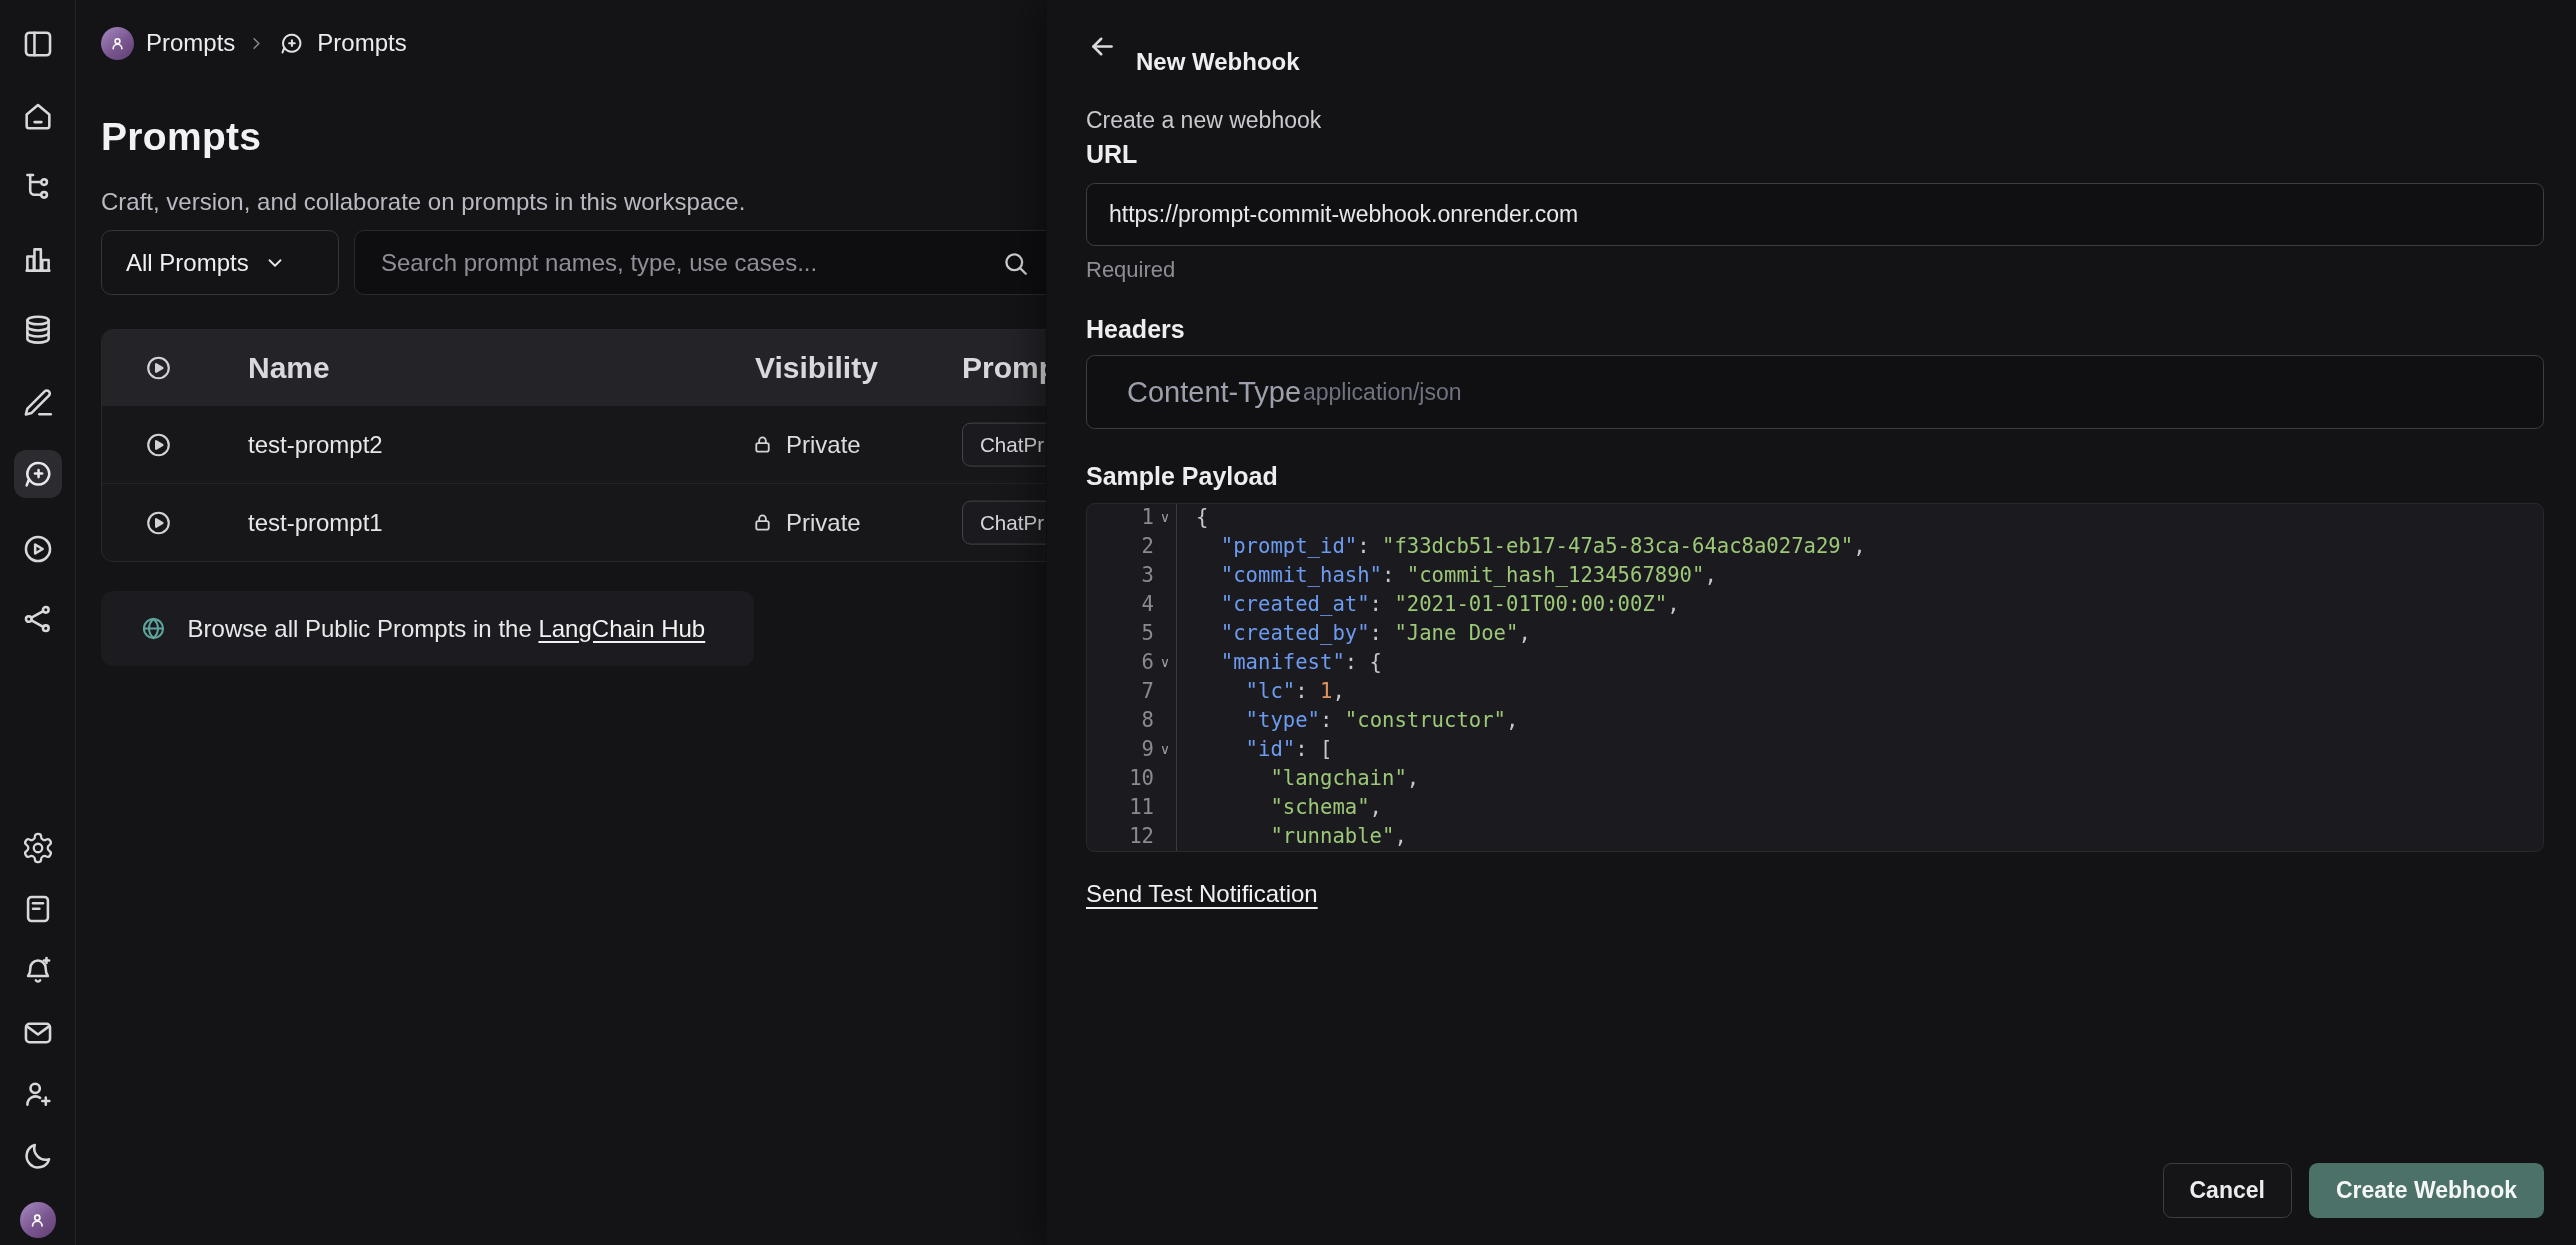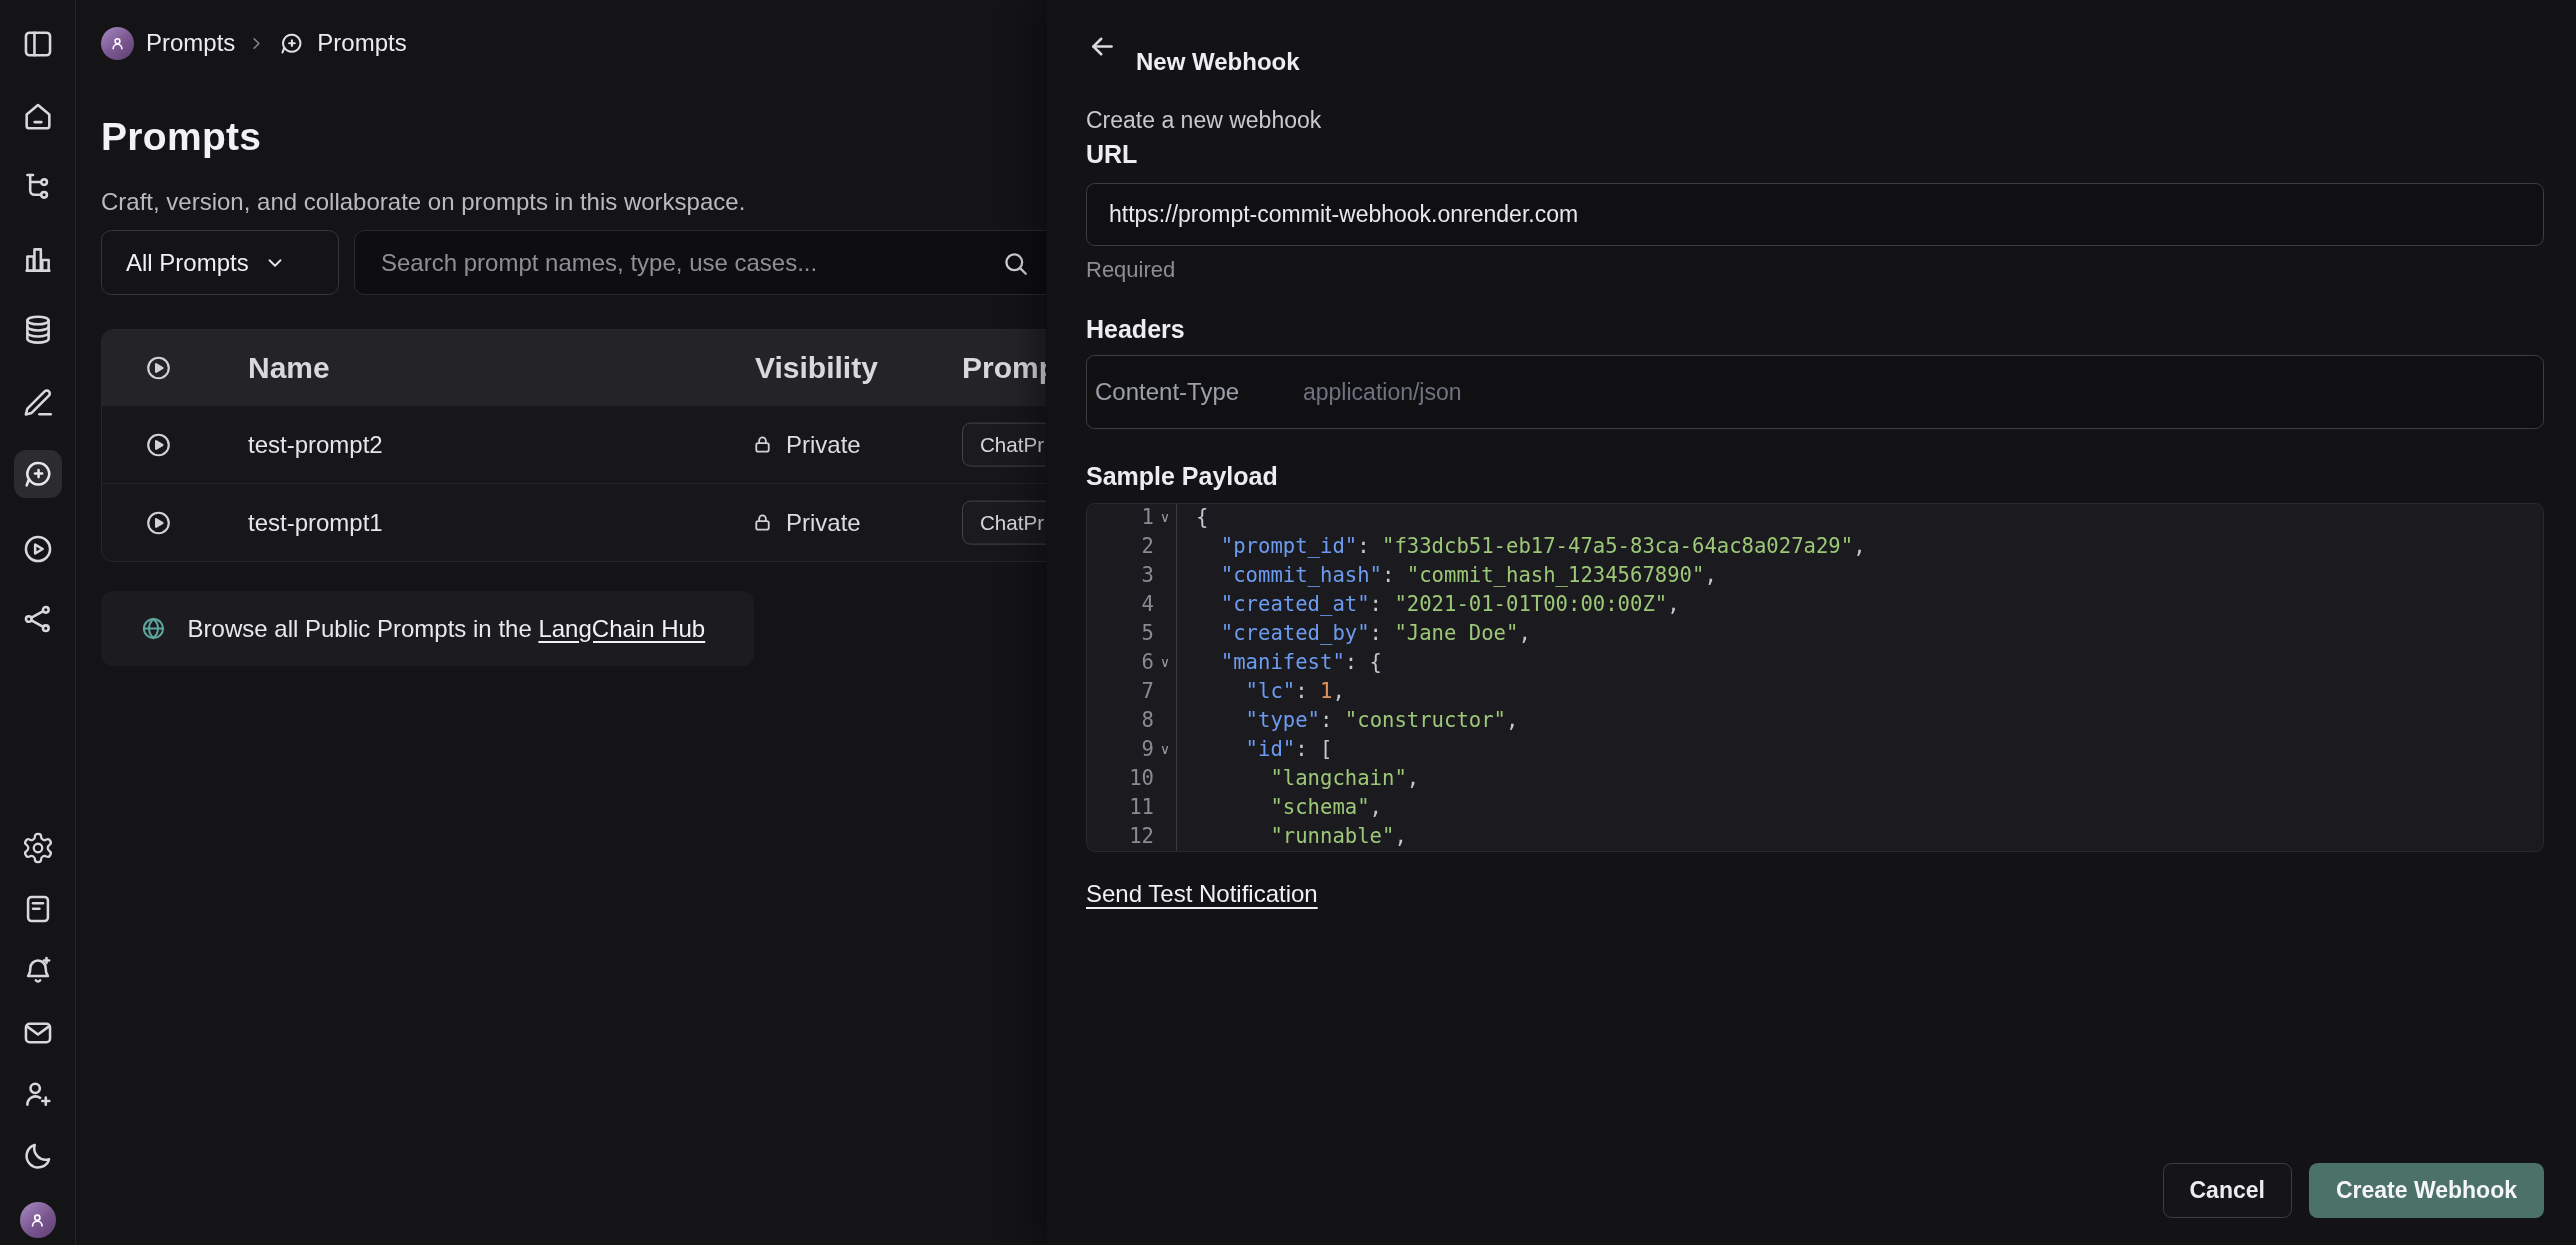--- a/index.html
+++ b/index.html
@@ -65,21 +65,21 @@
   .wh-title{position:absolute;left:89px;top:28px;font-size:24px;font-weight:600;color:#eeeef1;}
   .wh-sub{position:absolute;left:39px;top:84px;font-size:23px;color:#c8c8ce;}
   .flabel{position:absolute;left:39px;font-size:25px;font-weight:600;color:#ededf0;}
   .field{position:absolute;left:39px;width:1458px;background:#101013;border:1.3px solid #3d3d44;
          border-radius:8.6px;box-sizing:border-box;}
   #url-field{top:183px;height:63px;}
   #url-field input{width:100%;height:100%;background:transparent;border:none;outline:none;
                    color:#e8e8ea;font-size:23px;padding:0 22px;box-sizing:border-box;font-family:inherit;}
   .helper{position:absolute;left:39px;top:257px;font-size:22px;color:#8d8d95;}
   #headers-field{top:355px;height:74px;}
-  .hk{position:absolute;left:8px;top:50%;transform:translateY(-50%);font-size:24px;color:#9ca0ab;}
+  .hk{position:absolute;left:40px;top:50%;transform:translateY(-50%);font-size:29px;color:#9ca0ab;}
   .hv{position:absolute;left:216px;top:50%;transform:translateY(-50%);font-size:23px;color:#6f7380;}
 
   .codeblock{position:absolute;left:39px;top:503px;width:1458px;height:349px;background:#1b1b1f;
              border:0.9px solid #28282d;border-radius:8.6px;overflow:hidden;box-sizing:border-box;}
   .codelines{margin-top:-1.7px;}
   .cl{height:29px;display:flex;align-items:center;}
   .ln{width:67px;text-align:right;color:#8a8a93;font-family:"DejaVu Sans Mono",monospace;font-size:20.6px;flex:none;}
   .fold{width:22px;text-align:center;color:#9b9ba3;font-size:13.7px;flex:none;}
   .ct{flex:1;align-self:stretch;display:flex;align-items:center;border-left:0.9px solid #3a3a41;
       padding-left:19px;font-family:"DejaVu Sans Mono",monospace;font-size:20.6px;white-space:pre;}

